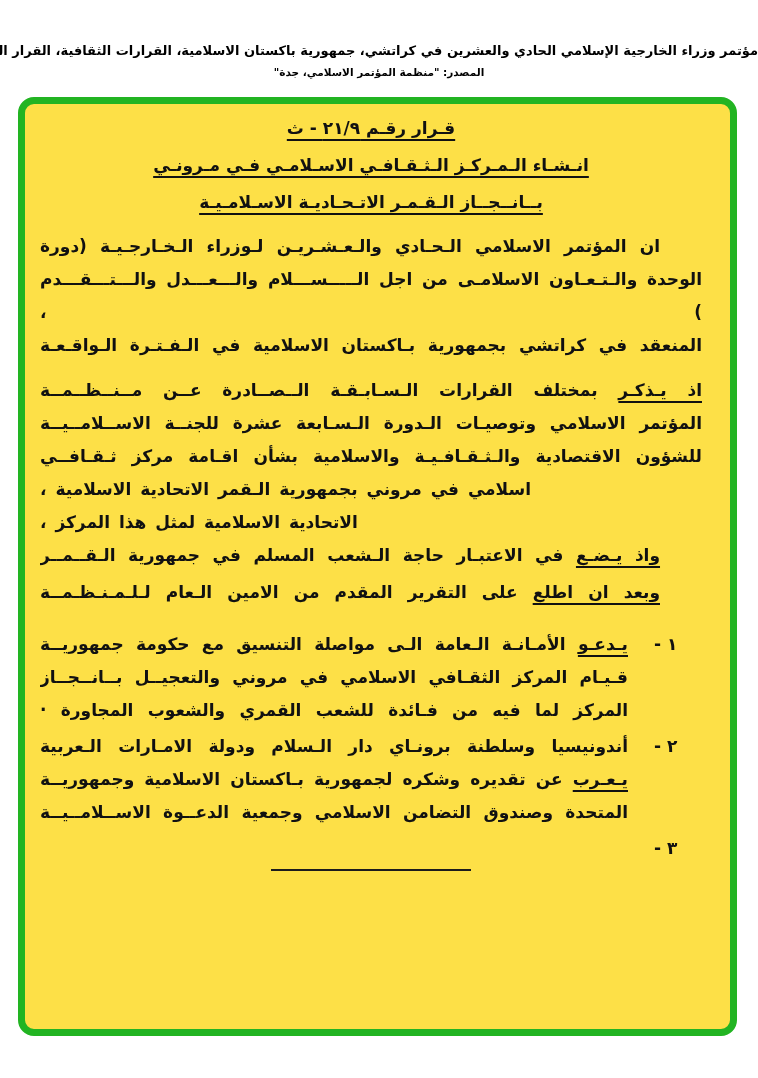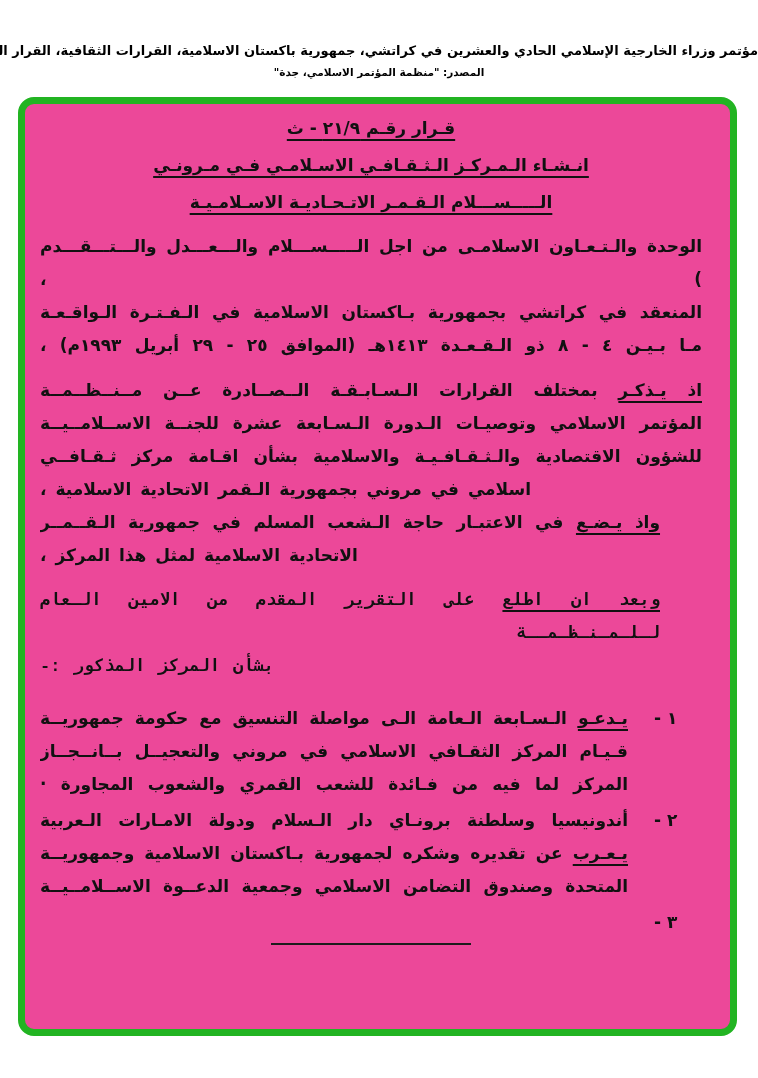--- a/index.html
+++ b/index.html
@@ -21,21 +21,21 @@
     font-size:10.5px;font-weight:700;color:#000;line-height:16px;margin-top:2px;
   }
   
   .green-box{
     position:absolute;left:18px;top:97px;
     width:719px;height:939px;
     box-sizing:border-box;
     border:7px solid #22b422;
     border-radius:16px;
     padding:0 28px 0 15px;
-    background:#ec4899;
+    background:#fde047;
   }
   
   .title{margin-top:6px;text-align:center;}
   .title .t{
     font-size:17px;font-weight:700;line-height:37px;
     text-decoration:underline;
     text-decoration-thickness:2px;
     text-underline-offset:5px;
     white-space:nowrap;
   }
@@ -50,21 +50,21 @@
   .line.full{text-align:justify;text-align-last:justify;}
   .line.ind{padding-right:42px;}
   .u{
     text-decoration:underline;
     text-decoration-thickness:2px;
     text-underline-offset:5px;
   }
   .p1{margin-top:9px;}
   .p2{margin-top:12px;}
   .p3{margin-top:0;}
-  .p4{margin-top:12px;font-family:Liberation Mono, monospace;}
+  .p4{margin-top:4px;}
   
   .items{margin-top:19px;}
   .item{display:flex;flex-direction:row;}
   .item + .item{margin-top:3px;}
   .item .marker{
     flex:0 0 74px;
     line-height:33px;
     text-align:left;
     padding-left:26px;
     box-sizing:border-box;
@@ -83,52 +83,51 @@
 <div class="doc-header">
   <div class="h1">مؤتمر وزراء الخارجية الإسلامي الحادي والعشرين في كراتشي، جمهورية باكستان الاسلامية، القرارات الثقافية، القرار الرقم ٢١/٩-ث</div>
   <div class="h2">المصدر: "منظمة المؤتمر الاسلامي، جدة"</div>
 </div>
 
 <div class="green-box">
 
   <div class="title">
     <div class="t">قـرار رقـم ٢١/٩ - ث</div>
     <div class="t">انـشـاء الـمـركـز الـثـقـافـي الاسـلامـي فـي مـرونـي</div>
-    <div class="t">الـــــســـلام الـقـمـر الاتـحـاديـة الاسـلامـيـة</div>
+    <div class="t">بــانــجــاز الـقـمـر الاتـحـاديـة الاسـلامـيـة</div>
   </div>
 
   <div class="para p1">
+    <div class="line full ind">ان المؤتمر الاسلامي الـحـادي والـعـشـريـن لـوزراء الـخـارجـيـة (دورة</div>
     <div class="line full">الوحدة والـتـعـاون الاسلامـى من اجل الـــــســـلام والـــعـــدل والـــتـــقـــدم ) ،</div>
     <div class="line full">المنعقد في كراتشي بجمهورية بـاكستان الاسلامية في الـفـتـرة الـواقـعـة</div>
-    <div class="line full">مـا بـيـن ٤ - ٨ ذو الـقـعـدة ١٤١٣هـ (الموافق ٢٥ - ٢٩ أبريل ١٩٩٣م) ،</div>
   </div>
 
   <div class="para p2">
     <div class="line full"><span class="u">اذ يـذكـر</span><span> بمختلف القرارات الـسـابـقـة الــصــادرة عــن مــنــظــمــة</span></div>
     <div class="line full">المؤتمر الاسلامي وتوصيـات الـدورة الـسـابعة عشرة للجنــة الاســلامــيــة</div>
     <div class="line full">للشؤون الاقتصادية والـثـقـافـيـة والاسلامية بشأن اقـامة مركز ثـقـافــي</div>
     <div class="line">اسلامي في مروني بجمهورية الـقمر الاتحادية الاسلامية ،</div>
   </div>
 
   <div class="para p3">
+    <div class="line">الاتحادية الاسلامية لمثل هذا المركز ،</div>
     <div class="line full ind"><span class="u">واذ يـضـع</span><span> في الاعتبـار حاجة الـشعب المسلم في جمهورية الـقــمــر</span></div>
-    <div class="line">الاتحادية الاسلامية لمثل هذا المركز ،</div>
   </div>
 
   <div class="para p4">
     <div class="line full ind"><span class="u">وبعد ان اطلع</span><span> على التقرير المقدم من الامين الـعام لـلـمـنـظـمــة</span></div>
-    <div class="line">بشأن المركز المذكور :-</div>
   </div>
 
   <div class="items">
 
     <div class="item">
       <div class="marker">١ -</div>
       <div class="body">
-        <div class="line full"><span class="u">يـدعـو</span><span> الـسـابعة الـعامة الـى مواصلة التنسيق مع حكومة جمهوريــة</span></div>
+        <div class="line full"><span class="u">يـدعـو</span><span> الأمـانـة الـعامة الـى مواصلة التنسيق مع حكومة جمهوريــة</span></div>
         <div class="line full">قـيـام المركز الثقـافي الاسلامي في مروني والتعجيــل بــانــجــاز</div>
         <div class="line full">المركز لما فيه من فـائدة للشعب القمري والشعوب المجاورة ·</div>
       </div>
     </div>
 
     <div class="item">
       <div class="marker">٢ -</div>
       <div class="body">
         <div class="line full">أندونيسيا وسلطنة برونـاي دار الـسلام ودولة الامـارات الـعربية</div>
         <div class="line full"><span class="u">يـعـرب</span><span> عن تقديره وشكره لجمهورية بـاكستان الاسلامية وجمهوريــة</span></div>

